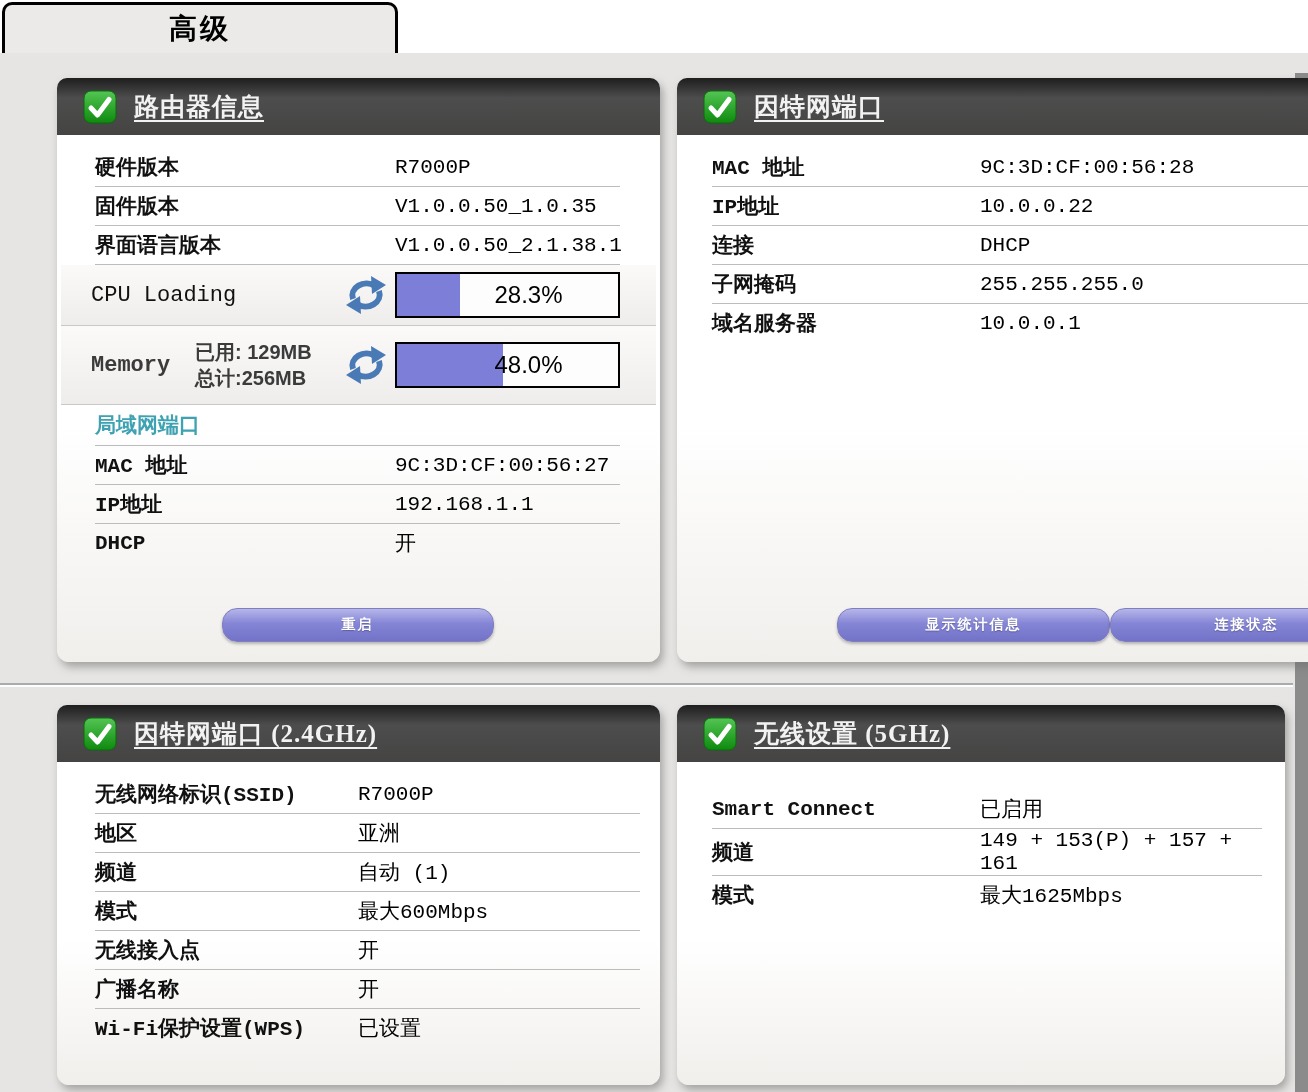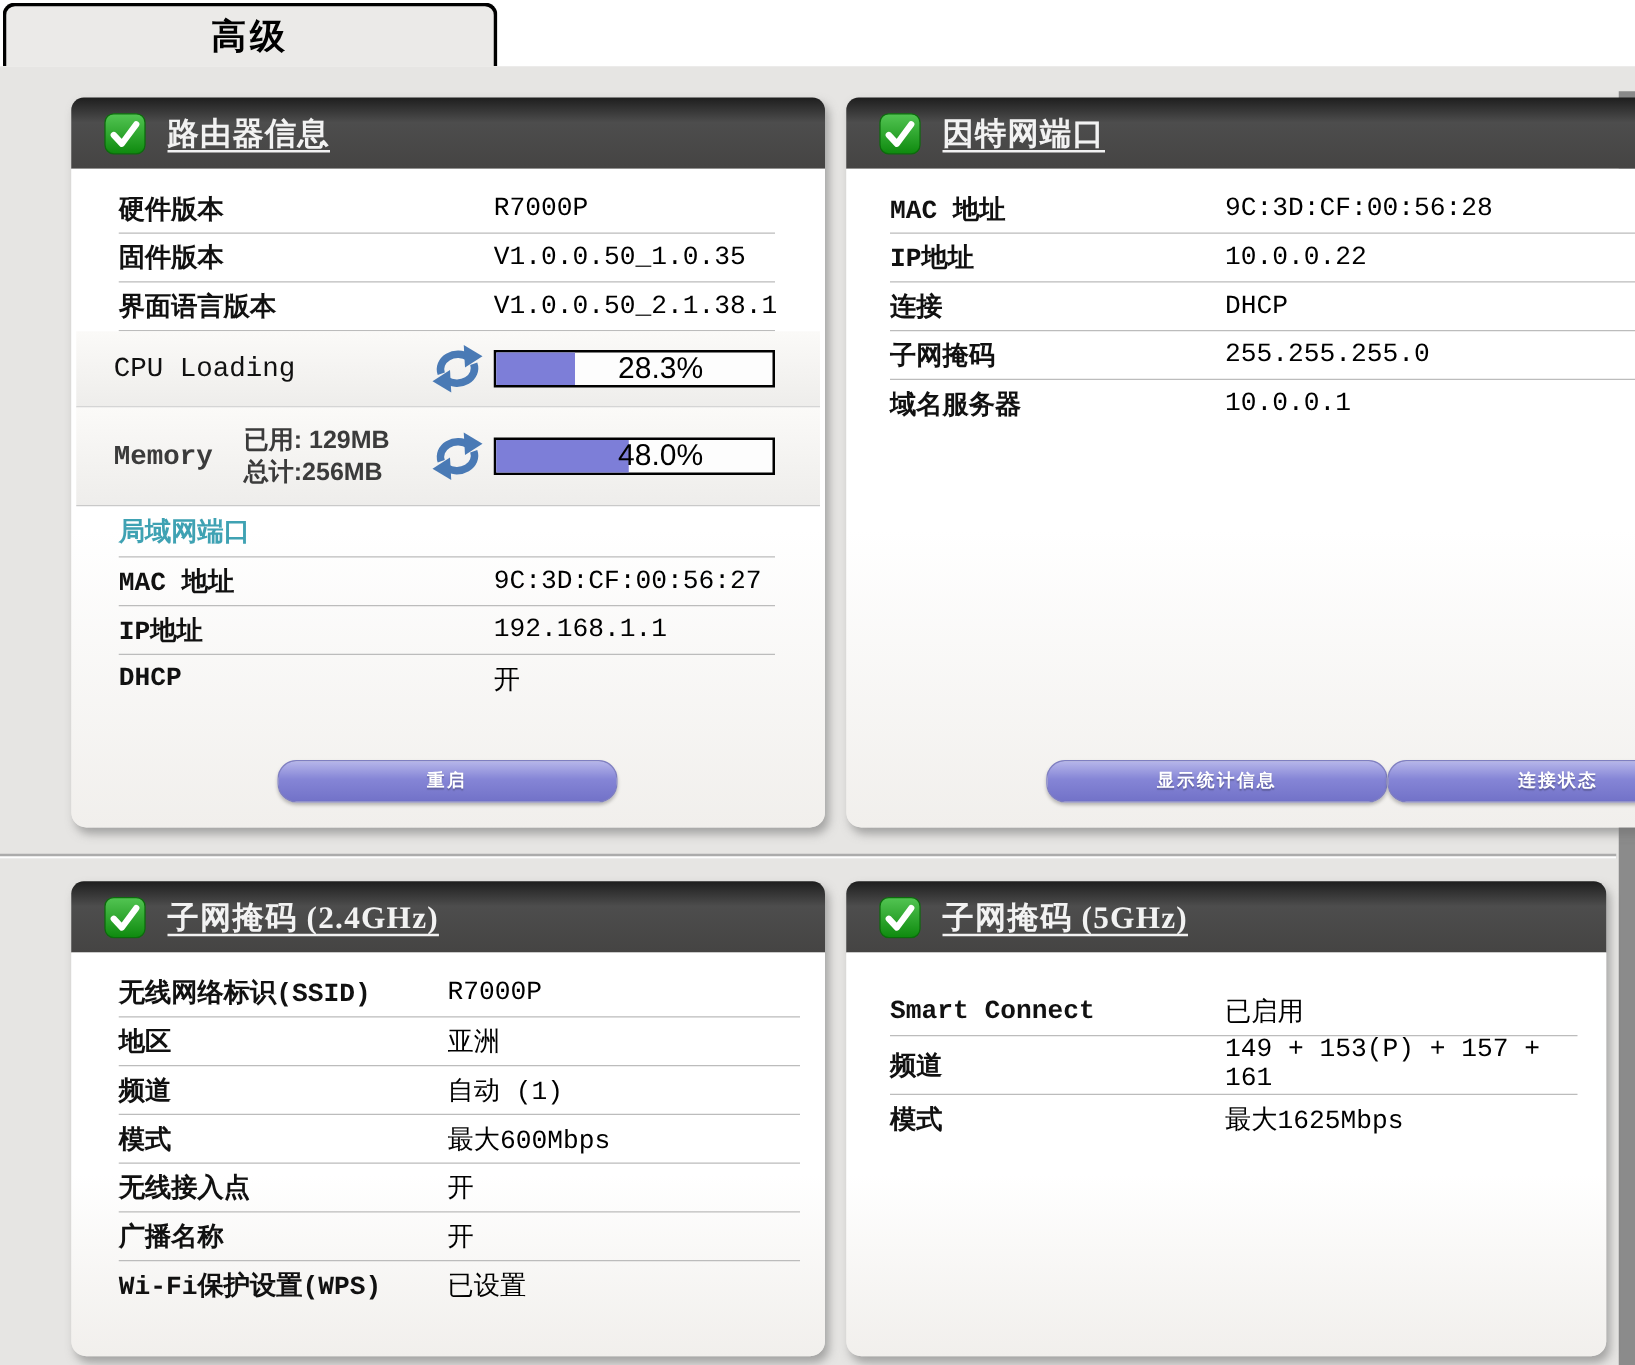--- a/index.html
+++ b/index.html
@@ -68,21 +68,21 @@
   }
   .cpu-row{min-height:60px}
   .mem-row{min-height:78px}
   .cpu-row .lbl{width:252px;font-weight:normal;font-size:22px}
   .mem-label{font-family:Liberation Mono, monospace;font-weight:bold;font-size:22px;color:#3b3b3b;width:104px}
   .mem-sub{
     font-family:"Liberation Sans",sans-serif;font-weight:bold;font-size:20px;color:#3b3b3b;
     line-height:1.3;width:148px;
   }
   .refresh{width:46px;height:44px;flex:0 0 46px;margin-right:6px;cursor:pointer}
-  .bar{position:relative;flex:1;height:30px;border:2px solid #000;background:#fdfdfd;box-sizing:border-box}
+  .bar{position:relative;flex:1;height:46px;border:2px solid #000;background:#fdfdfd;box-sizing:border-box}
   .fill{position:absolute;left:0;top:0;bottom:0;background:#7d7ed8}
   .pct{
     position:absolute;left:0;right:0;top:0;bottom:0;display:flex;align-items:center;justify-content:center;
     padding-left:42px;font-family:"Liberation Sans",sans-serif;font-size:24px;font-weight:500;color:#000;
   }
 
   .btn{
     height:34px;border-radius:15px;box-sizing:border-box;
     background:linear-gradient(#b6b6ea,#8585d6 45%,#7272c8);
     border:1px solid #7f7fc0;color:#fff;font-weight:bold;font-size:14px;letter-spacing:2px;
@@ -234,21 +234,21 @@
 </div>
 
 <div class="panel p3">
   <div class="p-header">
     <span class="check">
       <svg viewBox="0 0 34 34" width="34" height="34">
           <rect x="1" y="1" width="32" height="32" rx="7" fill="url(#gcheck)" stroke="#0c6b0c"></rect>
           <path d="M8 18 L14.5 25 L26 9.5" stroke="#fff" stroke-width="5" fill="none" stroke-linecap="round" stroke-linejoin="round"></path>
         </svg>
     </span>
-    <a class="p-title">子网掩码 (2.4GHz)</a>
+    <a class="p-title">因特网端口 (2.4GHz)</a>
   </div>
   <div class="p-body">
     <div class="row">
       <span class="lbl">无线网络标识(SSID)</span>
       <span class="val">R7000P</span>
     </div>
     <div class="row">
       <span class="lbl">地区</span>
       <span class="val">亚洲</span>
     </div>
@@ -276,21 +276,21 @@
 </div>
 
 <div class="panel p4">
   <div class="p-header">
     <span class="check">
       <svg viewBox="0 0 34 34" width="34" height="34">
           <rect x="1" y="1" width="32" height="32" rx="7" fill="url(#gcheck)" stroke="#0c6b0c"></rect>
           <path d="M8 18 L14.5 25 L26 9.5" stroke="#fff" stroke-width="5" fill="none" stroke-linecap="round" stroke-linejoin="round"></path>
         </svg>
     </span>
-    <a class="p-title">子网掩码 (5GHz)</a>
+    <a class="p-title">无线设置 (5GHz)</a>
   </div>
   <div class="p-body">
     <div class="row">
       <span class="lbl">Smart Connect</span>
       <span class="val">已启用</span>
     </div>
     <div class="row">
       <span class="lbl">频道</span>
       <span class="val">149 + 153(P) + 157 + 161</span>
     </div>

